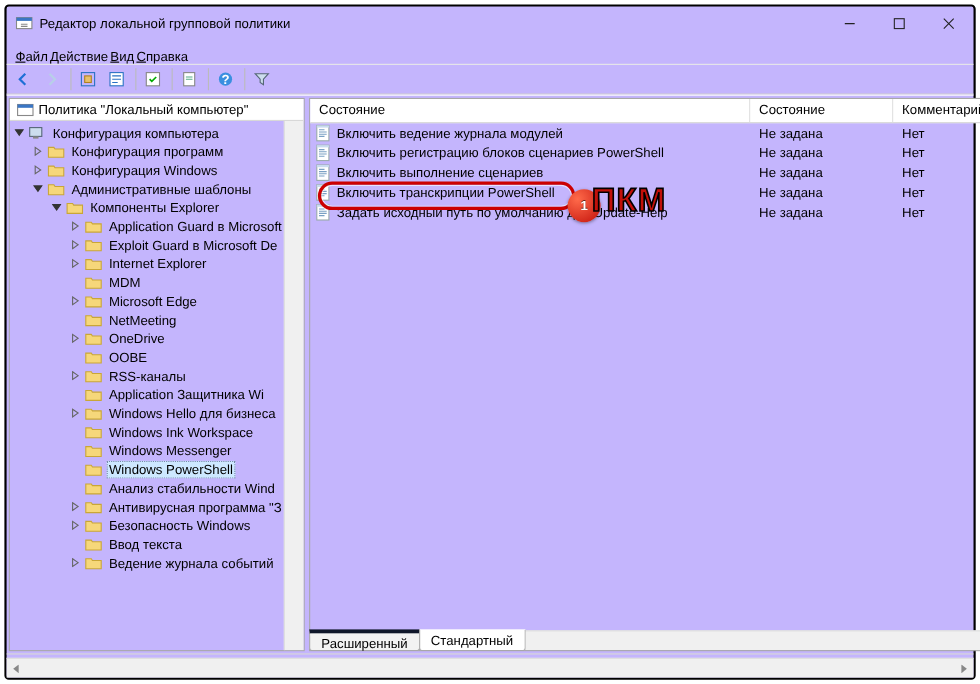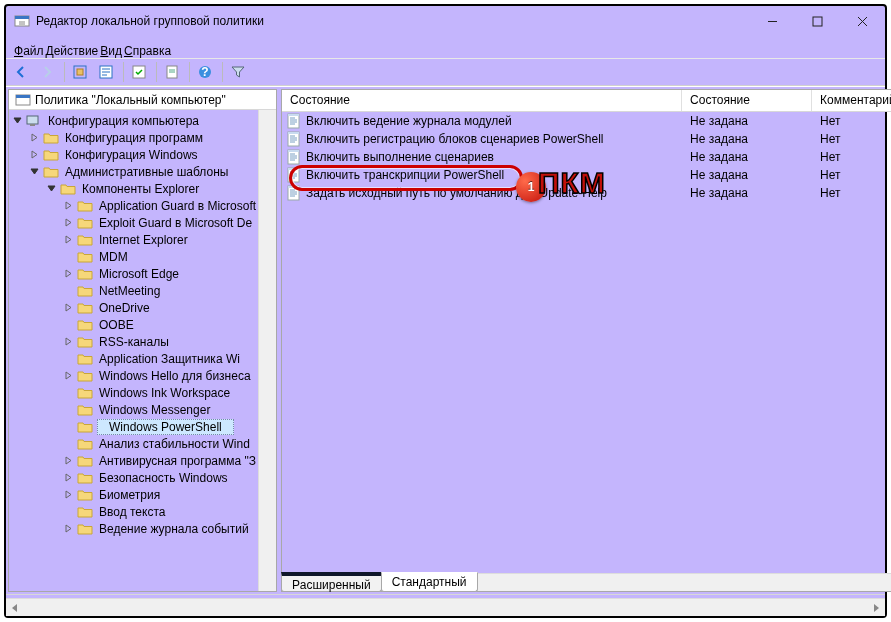--- a/index.html
+++ b/index.html
@@ -28,21 +28,21 @@
 
   .lhead { height:20px; border-bottom:1px solid #d8d8d8; padding:2px 6px; font-size:12px; display:flex; align-items:center; background:#fff; }
   .tree { flex:1; overflow:hidden; padding:2px 0 0 0; }
   .tree-row { height:17px; display:flex; align-items:center; white-space:nowrap; overflow:hidden; }
   .tw { width:17px; display:flex; align-items:center; justify-content:center; flex-shrink:0; height:17px; }
   .tw svg { stroke:#666; fill:none; }
   .tw.open svg { stroke:#333; fill:#333; }
   .spacer { flex-shrink:0; }
   .folder-icon, .comp-icon { width:16px; height:16px; margin-right:4px; flex-shrink:0; }
   .tree-row .lbl { font-size:12px; }
-  .tree-row.sel .lbl { background:#cde8ff; border:1px dotted #78a; padding:0 11px; }
+  .tree-row.sel .lbl { background:#cde8ff; border:1px dotted #78a; padding:0 1px; }
   .tree-row .lbl { padding:0 2px; }
 
   .rhead { height:22px; display:flex; border-bottom:1px solid #d8d8d8; background:#fff; }
   .rhead .col { padding:3px 8px 0 8px; border-right:1px solid #e0e0e0; font-size:12px; }
   .rhead .col1 { width:400px; }
   .rhead .col2 { width:130px; }
   .rhead .col3 { flex:1; }
 
   .rlist { flex:1; overflow:hidden; position:relative; }
   .rlist-inner { position:absolute; inset:0 0 18px 0; overflow:hidden; }
@@ -399,32 +399,20 @@
                   <path d="M2 1l5 3.5L2 8z"></path>
                 </svg>
               </span>
               <svg class="folder-icon" viewBox="0 0 16 16">
                 <path d="M1 4h5l1 1.5h8V13H1z" fill="#f6d77a" stroke="#c9a637"></path>
               </svg>
               <span class="lbl">Безопасность Windows</span>
             </div>
             <div class="tree-row">
               <span class="spacer" style="width:51px"></span>
-              <span class="tw ">
-                <svg width="9" height="9" viewBox="0 0 9 9">
-                  <path d="M2 1l5 3.5L2 8z"></path>
-                </svg>
-              </span>
-              <svg class="folder-icon" viewBox="0 0 16 16">
-                <path d="M1 4h5l1 1.5h8V13H1z" fill="#f6d77a" stroke="#c9a637"></path>
-              </svg>
-              <span class="lbl">Биометрия</span>
-            </div>
-            <div class="tree-row">
-              <span class="spacer" style="width:51px"></span>
               <span class="tw "></span>
               <svg class="folder-icon" viewBox="0 0 16 16">
                 <path d="M1 4h5l1 1.5h8V13H1z" fill="#f6d77a" stroke="#c9a637"></path>
               </svg>
               <span class="lbl">Ввод текста</span>
             </div>
             <div class="tree-row">
               <span class="spacer" style="width:51px"></span>
               <span class="tw ">
                 <svg width="9" height="9" viewBox="0 0 9 9">

